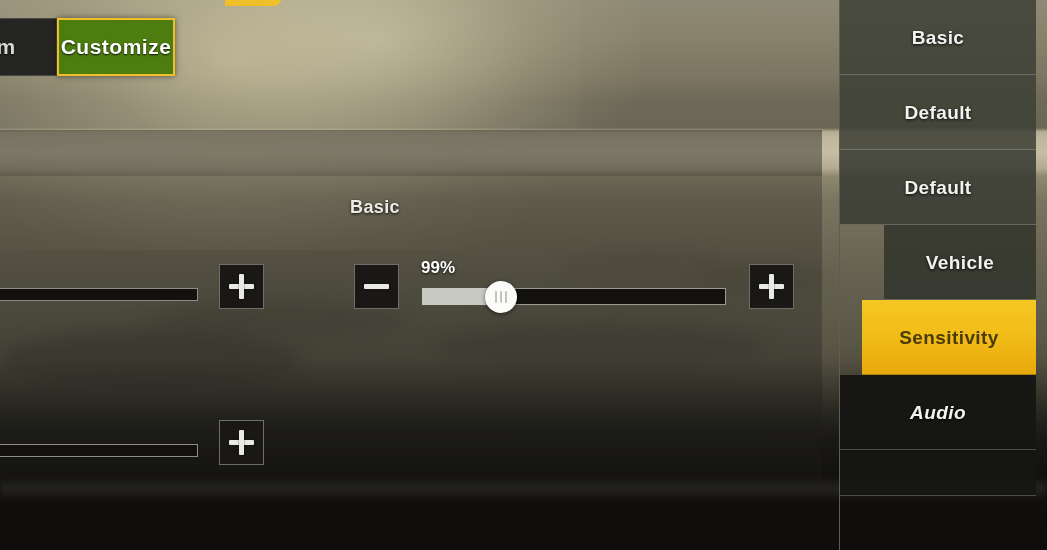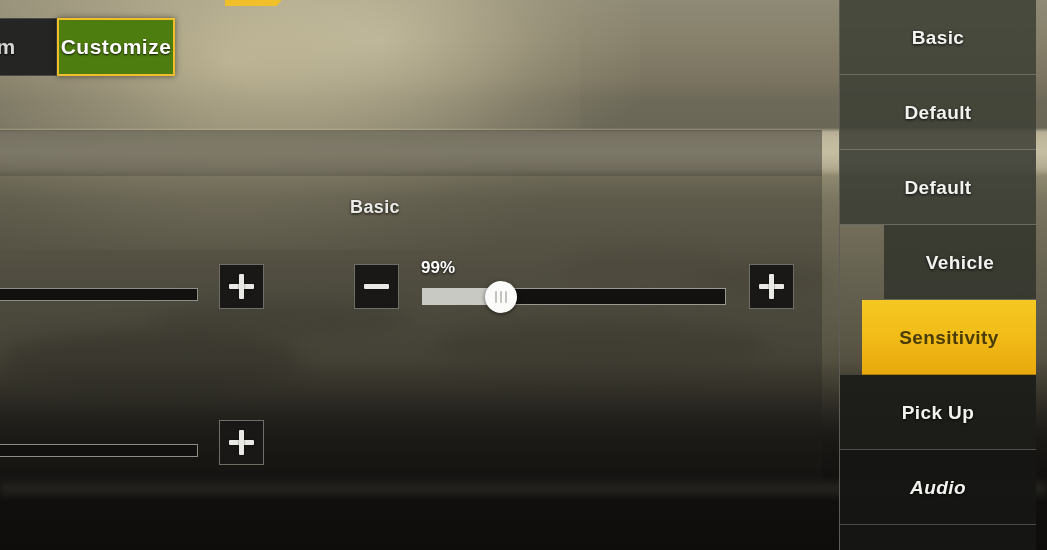--- a/index.html
+++ b/index.html
@@ -293,22 +293,19 @@
   </div>
   <div class="nav tint1">
     <span>Default</span>
   </div>
   <div class="nav tint2">
     <span>Vehicle</span>
   </div>
   <div class="nav active">
     <span>Sensitivity</span>
   </div>
-  <div class="nav tint4">
-    <span>Pick Up</span>
-  </div>
   <div class="nav tint5">
     <span>Audio</span>
   </div>
   <div class="nav tint5 partial">
     <span></span>
   </div>
 </div>
 
 </body></html>

